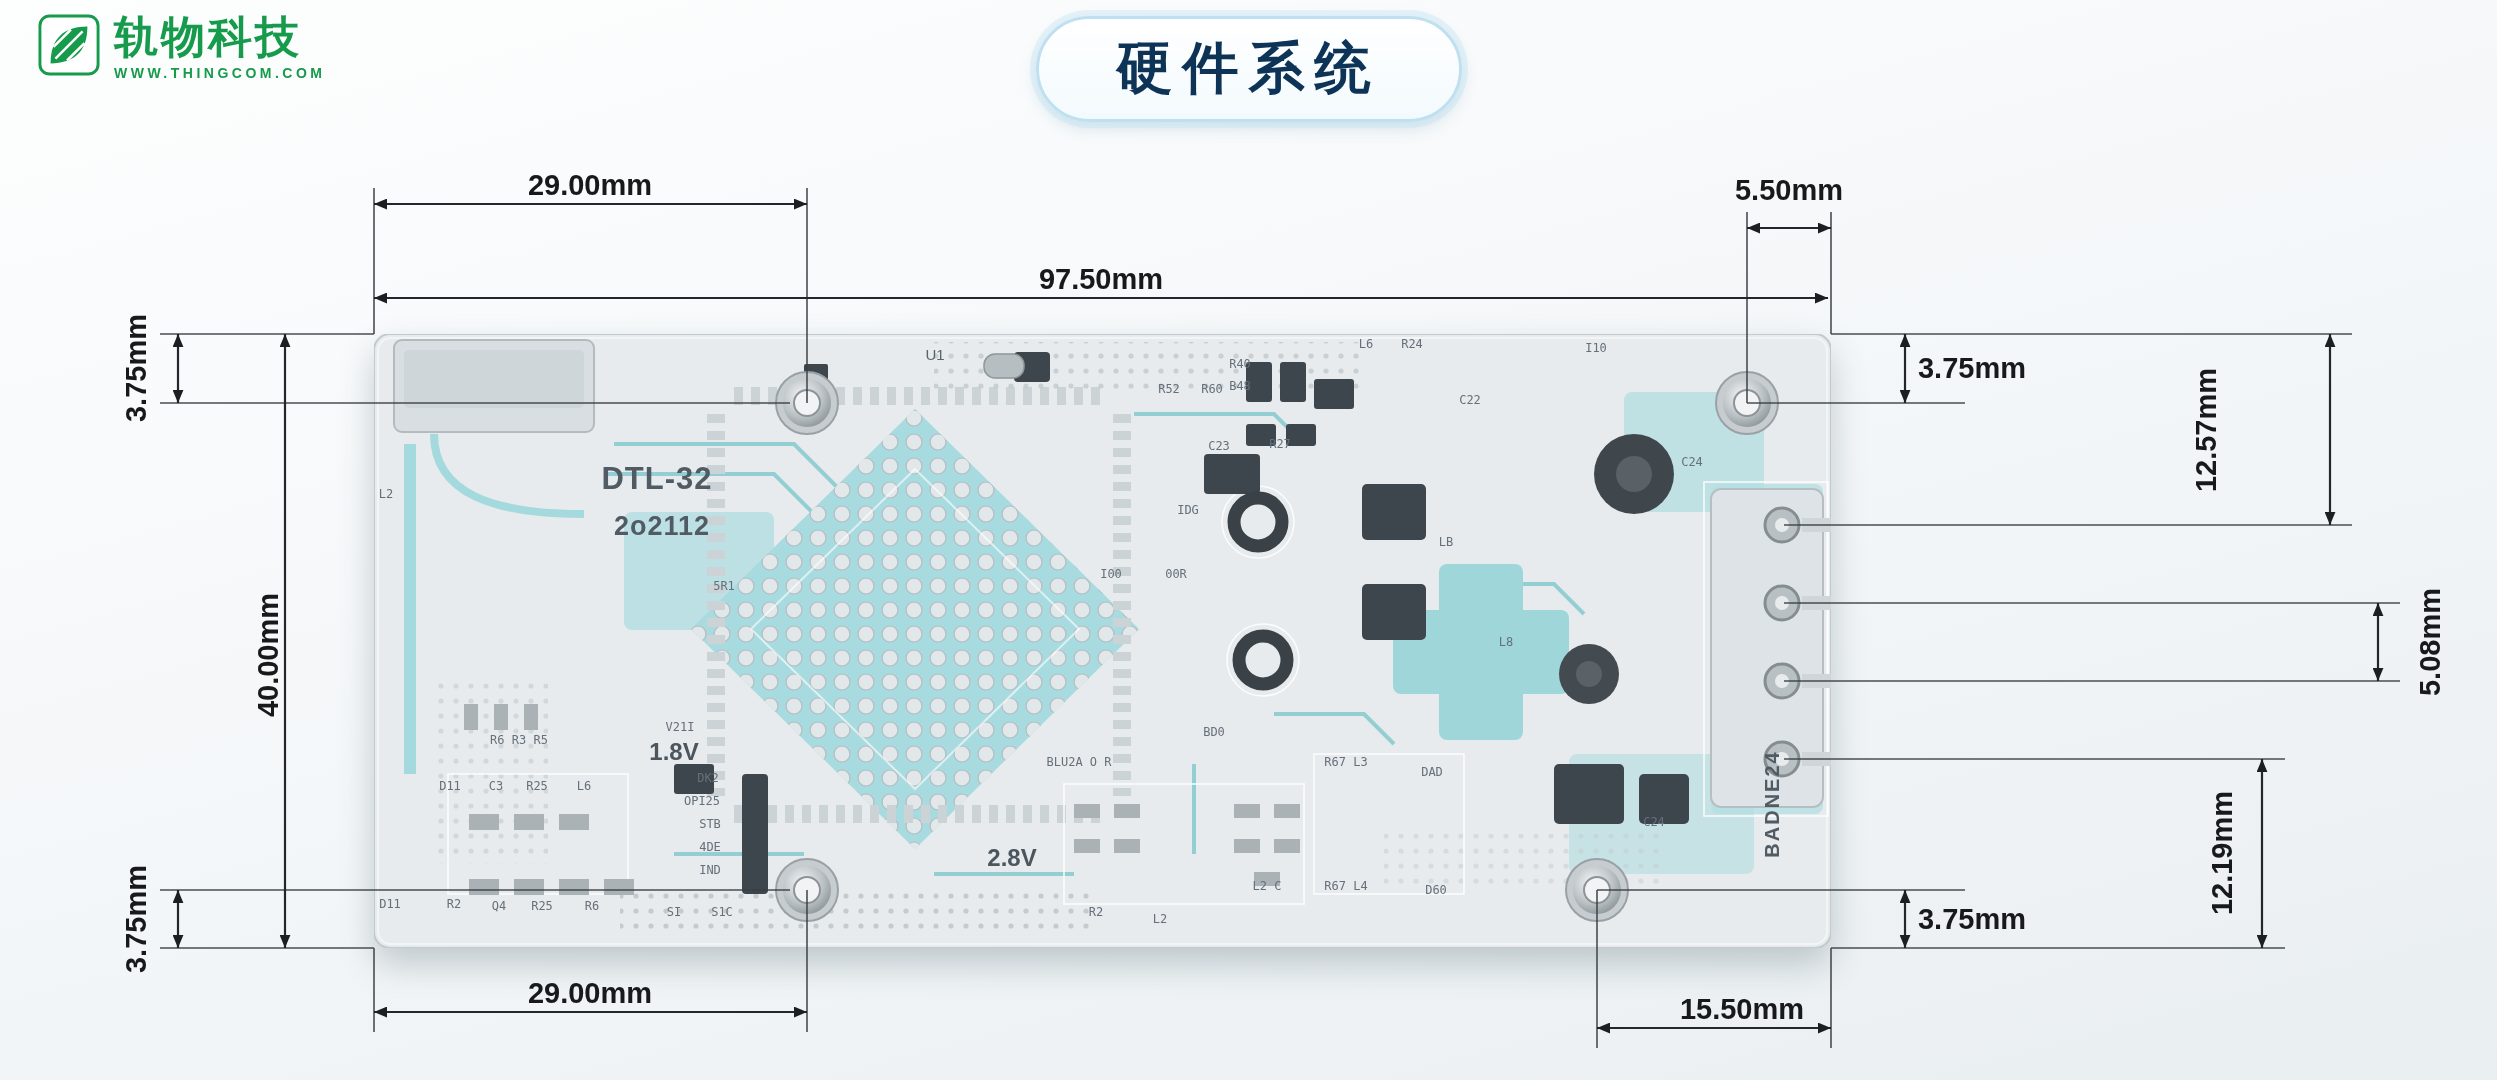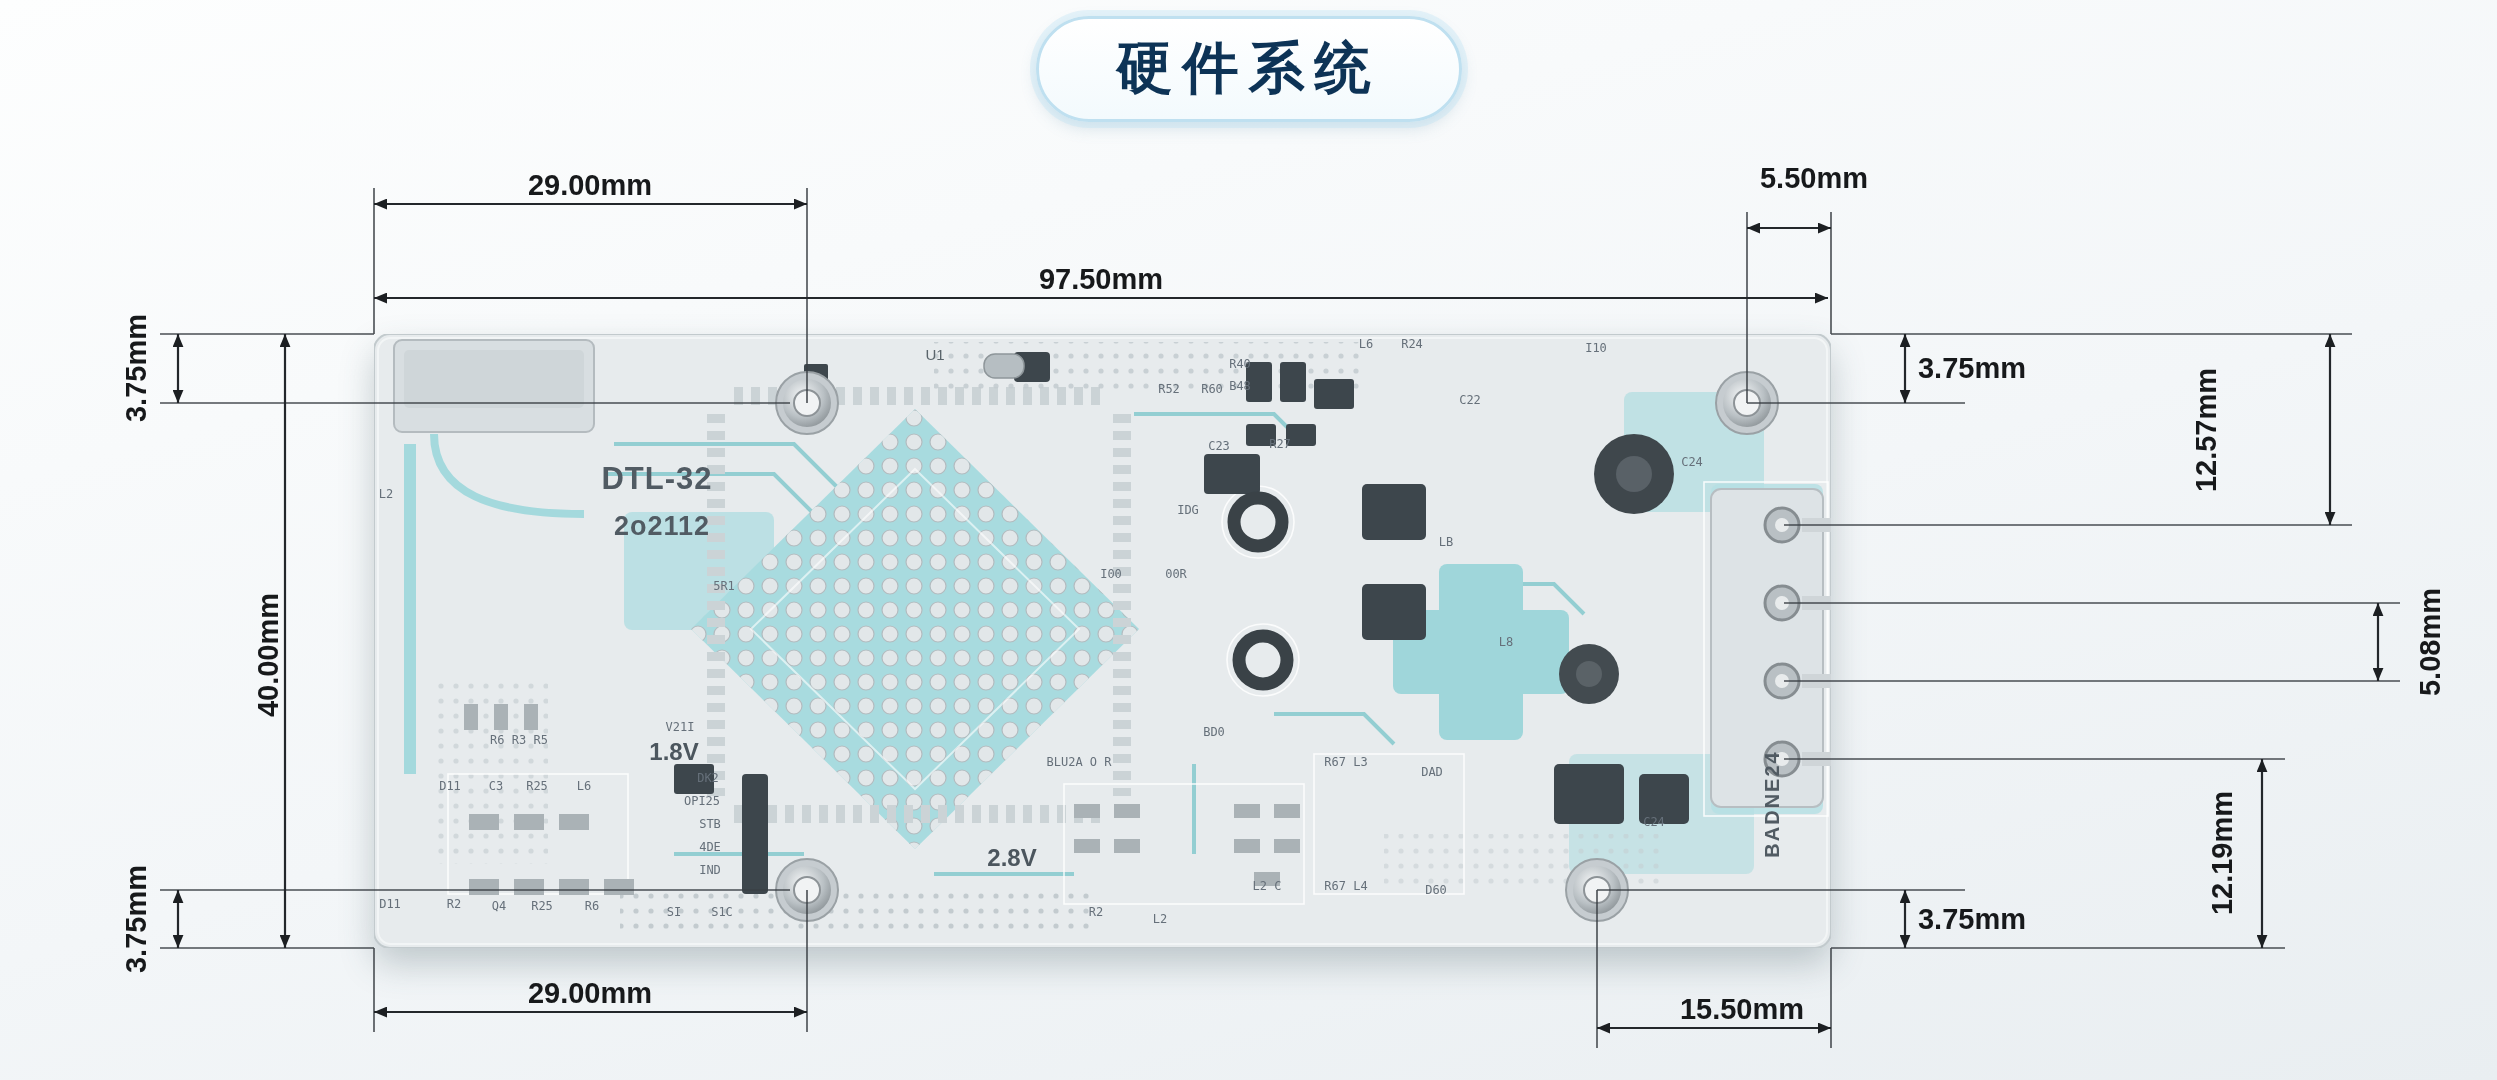--- a/index.html
+++ b/index.html
@@ -40,20 +40,33 @@
   .silk-ref{font-size:15px;color:#5a646b;font-weight:normal;}
   .silk-vert{transform:translate(-50%,-50%) rotate(-90deg);font-size:20px;letter-spacing:2px;}
 
   .overlay{position:absolute;left:0;top:0;pointer-events:none;}
 </style>
 </head>
 <body>
 
 <div class="stage">
 
+  <div class="logo-wrap">
+    <span>
+      <svg width="62" height="62" viewBox="0 0 64 64">
+        <rect x="2" y="2" width="60" height="60" rx="10" fill="#ffffff" stroke="#169a4b" stroke-width="3"></rect>
+        <path d="M13 51 C 13 25 27 13 51 13 C 51 39 37 51 13 51 Z" fill="#169a4b"></path>
+        <path d="M18 46 L46 18 M16 34 L34 16 M30 48 L48 30" stroke="#ffffff" stroke-width="2.6" fill="none"></path>
+      </svg>
+    </span>
+    <div class="logo-text-block">
+      <span class="company-name">轨物科技</span>
+      <span class="company-url">WWW.THINGCOM.COM</span>
+    </div>
+  </div>
 
   <div class="title-pill">
     <span>硬件系统</span>
   </div>
 
   <div class="board">
     <svg width="1457" height="614" viewBox="0 0 1457 614">
       <defs>
         <radialGradient id="metal" cx="40%" cy="35%" r="75%">
           <stop offset="0%" stop-color="#f4f6f7"></stop>
@@ -301,21 +314,21 @@
       <line x1="1905" y1="334" x2="1905" y2="403"></line>
       <line x1="2330" y1="334" x2="2330" y2="525"></line>
       <line x1="2378" y1="603" x2="2378" y2="681"></line>
       <line x1="2262" y1="759" x2="2262" y2="948"></line>
       <line x1="1905" y1="890" x2="1905" y2="948"></line>
     </g>
   </svg>
 
   <span class="dim-label" style="left:590px;top:185px;">29.00mm</span>
   <span class="dim-label" style="left:1101px;top:279px;">97.50mm</span>
-  <span class="dim-label" style="left:1789px;top:178px;margin-left:25px;">5.50mm</span>
+  <span class="dim-label" style="left:1789px;top:190px;">5.50mm</span>
   <span class="dim-label vert" style="left:136px;top:368px;">3.75mm</span>
   <span class="dim-label vert" style="left:268px;top:655px;">40.00mm</span>
   <span class="dim-label vert" style="left:136px;top:919px;">3.75mm</span>
   <span class="dim-label" style="left:590px;top:993px;">29.00mm</span>
   <span class="dim-label" style="left:1714px;top:1009px;margin-left:28px;">15.50mm</span>
   <span class="dim-label" style="left:1972px;top:368px;">3.75mm</span>
   <span class="dim-label vert" style="left:2206px;top:430px;">12.57mm</span>
   <span class="dim-label vert" style="left:2430px;top:642px;">5.08mm</span>
   <span class="dim-label vert" style="left:2222px;top:853px;">12.19mm</span>
   <span class="dim-label" style="left:1972px;top:919px;">3.75mm</span>

